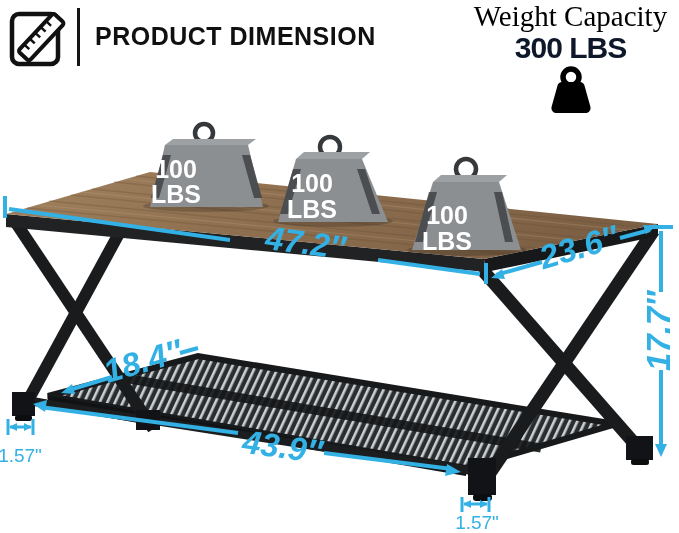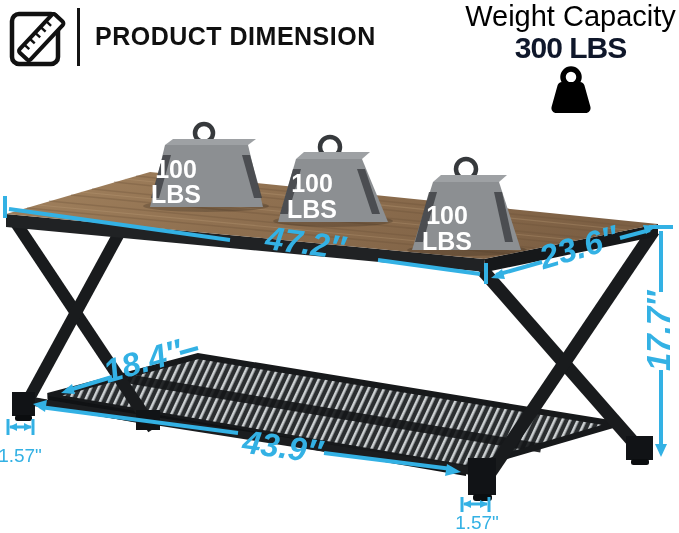--- a/index.html
+++ b/index.html
@@ -7,21 +7,21 @@
     position:relative;width:679px;height:533px;background:#ffffff;overflow:hidden;
     font-family:"Liberation Sans", sans-serif;
   }
   .hdr-icon{position:absolute;left:8px;top:4px;width:66px;height:68px;}
   .hdr-divider{position:absolute;left:77px;top:8px;width:3px;height:58px;background:#141414;}
   .hdr-title{
     position:absolute;left:95px;top:22px;font-size:25px;font-weight:bold;color:#101010;
     letter-spacing:.5px;white-space:nowrap;
   }
   .cap-block{position:absolute;left:462px;top:0;width:217px;text-align:center;}
-  .cap-label{font-size:29px;color:#000;font-weight:normal;line-height:32px;white-space:nowrap;}
+  .cap-label{font-size:29px;color:#000;font-weight:normal;line-height:32px;white-space:nowrap;font-family:Liberation Serif, serif;}
   .cap-value{font-size:30px;color:#0f172a;font-weight:bold;letter-spacing:-1px;line-height:32px;}
   .cap-icon{margin-top:2px;}
   .scene{position:absolute;left:0;top:0;width:679px;height:533px;}
   .dimtxt{font-style:italic;font-weight:bold;}
 </style>
 </head>
 <body>
 
 <div class="canvas">
 

